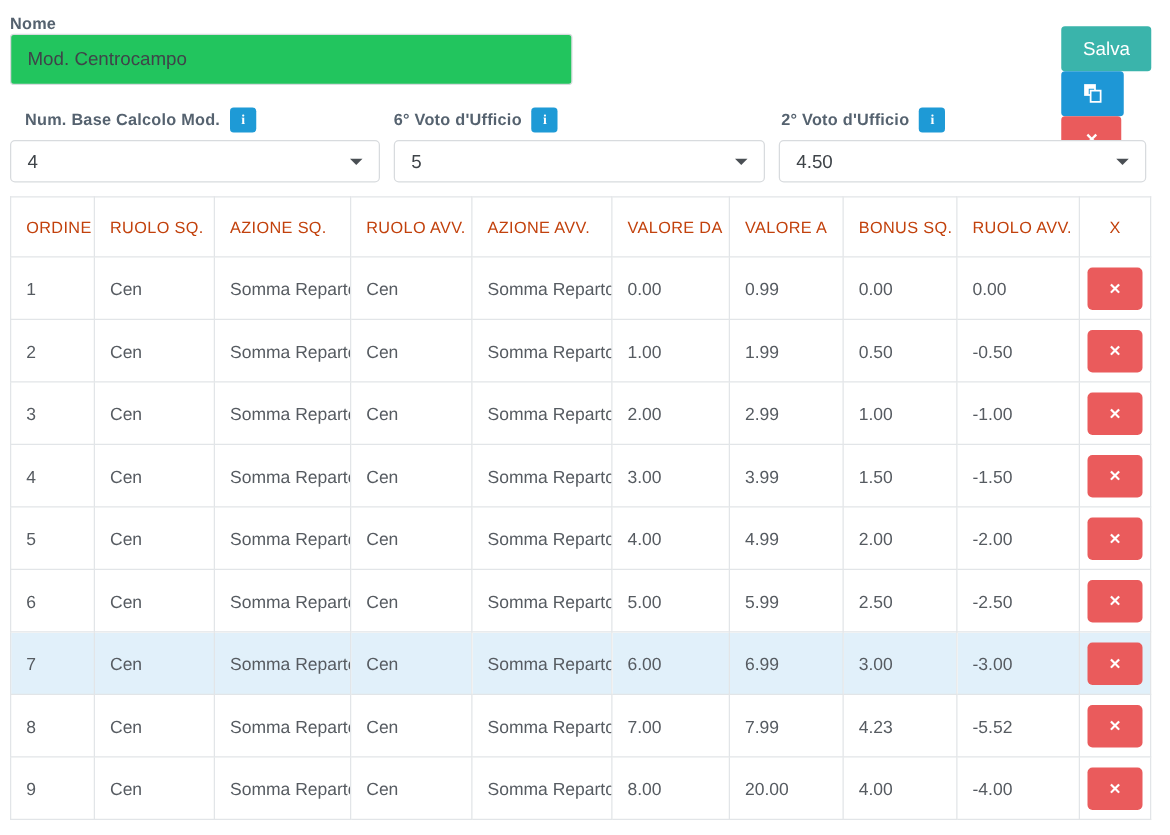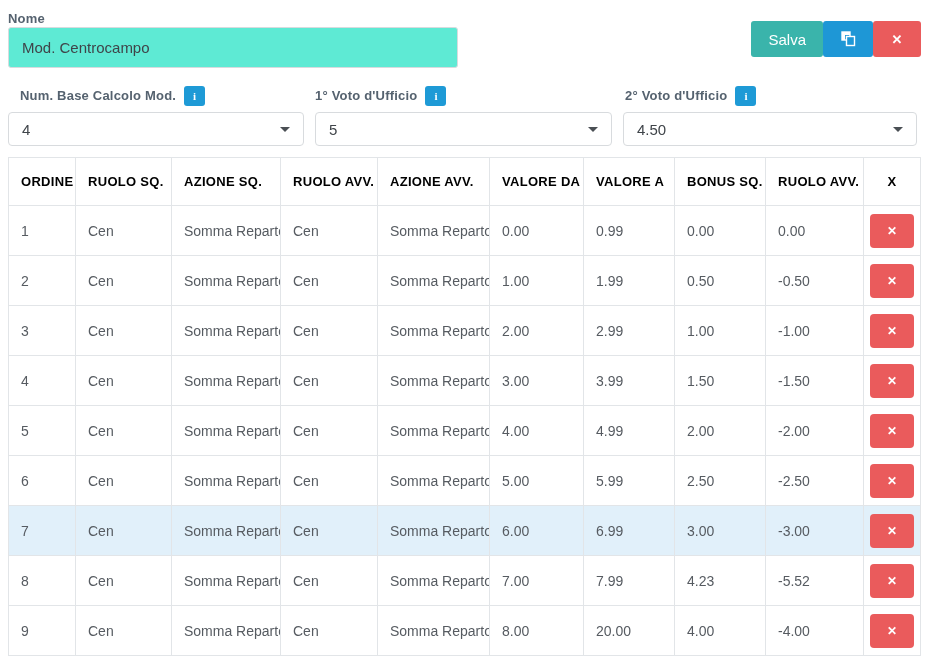--- a/index.html
+++ b/index.html
@@ -18,26 +18,26 @@
     position:absolute;
     font-size:13px; font-weight:700; color:#55626f; letter-spacing:.2px;
     line-height:20px; white-space:nowrap;
   }
   .name-label { left:8px; top:9px; }
   .name-input {
     position:absolute; left:8px; top:27px; width:450px; height:41px;
     border:1px solid #d8dbde; border-radius:3px;
     padding:0 13px; font-size:15px; color:#3f4449;
     font-family:"Liberation Sans", sans-serif;
-    outline:none; background:#5eead4;
+    outline:none; background:#22c55e;
   }
 
   .top-buttons {
     position:absolute; top:21px; right:15px;
-    display:flex; gap:0;
+    display:flex; gap:0;flex-direction:column;
   }
   .btn {
     height:36px; border:none; border-radius:3px; cursor:pointer;
     display:flex; align-items:center; justify-content:center;
     font-family:"Liberation Sans", sans-serif;
   }
   .btn-save { background:#3ab4ab; color:#fff; font-size:15px; padding:0 17px; }
   .btn-copy { background:#1e97d6; width:50px; }
   .btn-x    { background:#ea5b5c; width:48px; color:#fff; font-size:13px; font-weight:700; }
 
@@ -71,22 +71,22 @@
   table.grid {
     position:absolute; left:8px; top:157px; width:912px;
     border-collapse:collapse; table-layout:fixed;
   }
   .grid th, .grid td {
     border:1px solid #e2e5e8; text-align:left;
     padding:0 0 0 12px; vertical-align:middle;
     overflow:hidden; white-space:nowrap;
   }
   .grid th {
-    height:48px; font-size:13px; font-weight:700;
-    color:#000000; letter-spacing:.3px;
+    height:48px; font-size:13px; font-weight:400;
+    color:#c2410c; letter-spacing:.3px;
   }
   .grid td { height:50px; font-size:14px; color:#565b61; }
   .grid th.col-x, .grid td.col-x { text-align:center; padding:0; }
   .grid tr.highlight td { background:#e1f0fa; }
   .row-del {
     width:44px; height:34px; border:none; border-radius:4px;
     background:#ea5b5c; color:#fff; font-size:12px; font-weight:700;
     cursor:pointer; display:inline-flex; align-items:center; justify-content:center;
     font-family:"Liberation Sans", sans-serif;
   }
@@ -113,21 +113,21 @@
     <button class="btn btn-x">
       <span>✕</span>
     </button>
   </div>
 
   <div class="label-group lg-1">
     <span class="field-label" style="position:static">Num. Base Calcolo Mod.</span>
     <span class="info-chip">i</span>
   </div>
   <div class="label-group lg-2">
-    <span class="field-label" style="position:static">1° Voto d'Ufficio</span>
+    <span class="field-label" style="position:static">6° Voto d'Ufficio</span>
     <span class="info-chip">i</span>
   </div>
   <div class="label-group lg-3">
     <span class="field-label" style="position:static">2° Voto d'Ufficio</span>
     <span class="info-chip">i</span>
   </div>
 
   <div class="select-box sel-1">
     <span>4</span>
     <span class="caret"></span>

